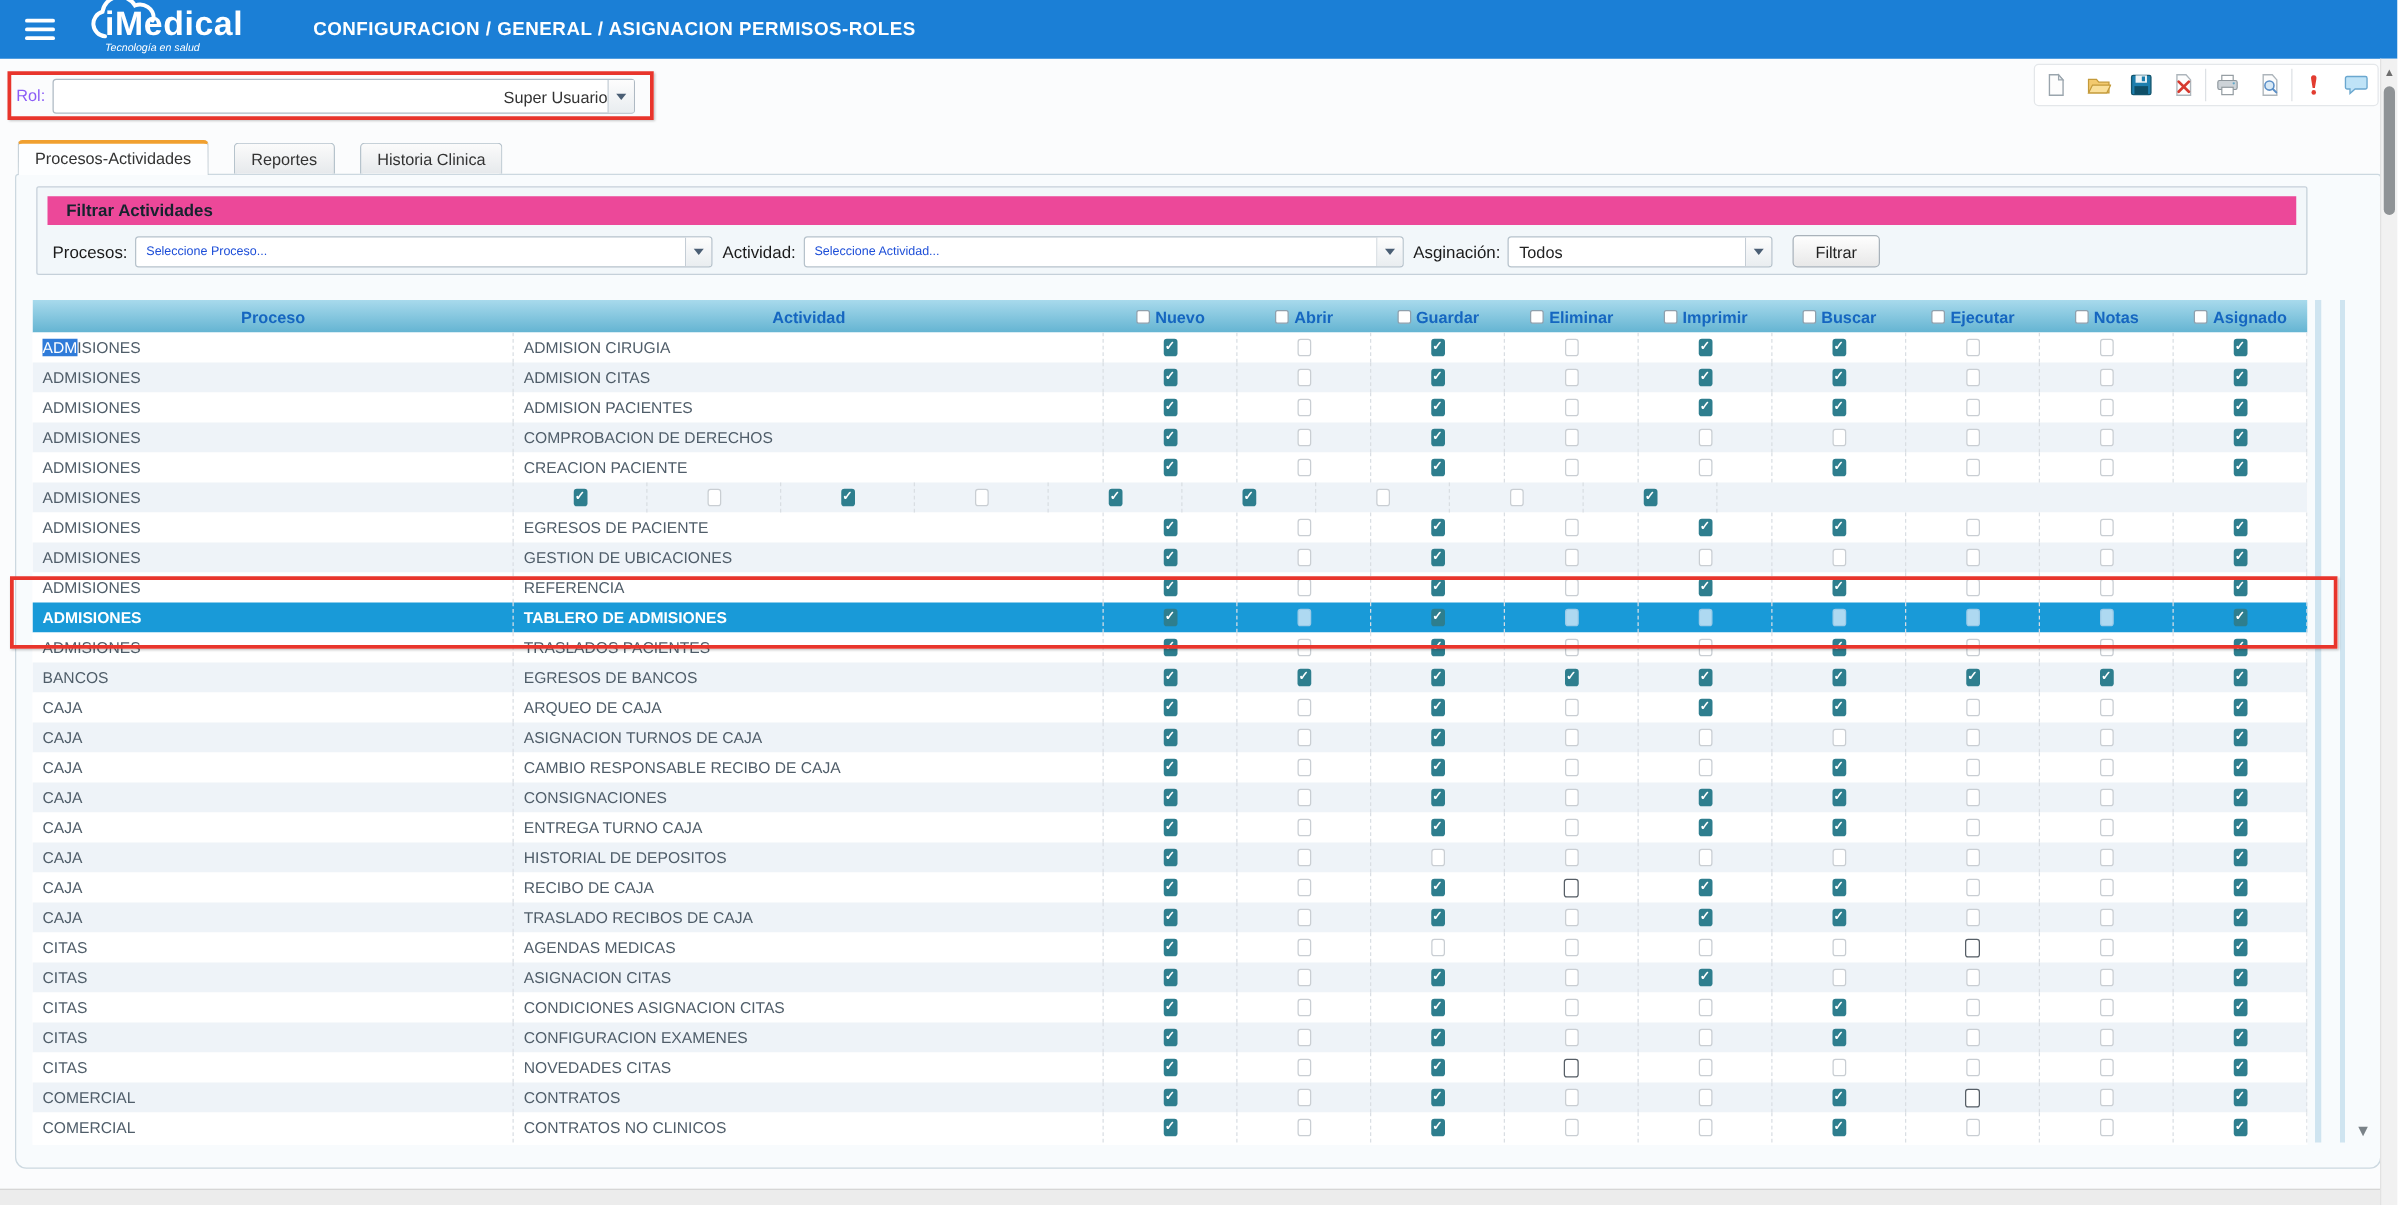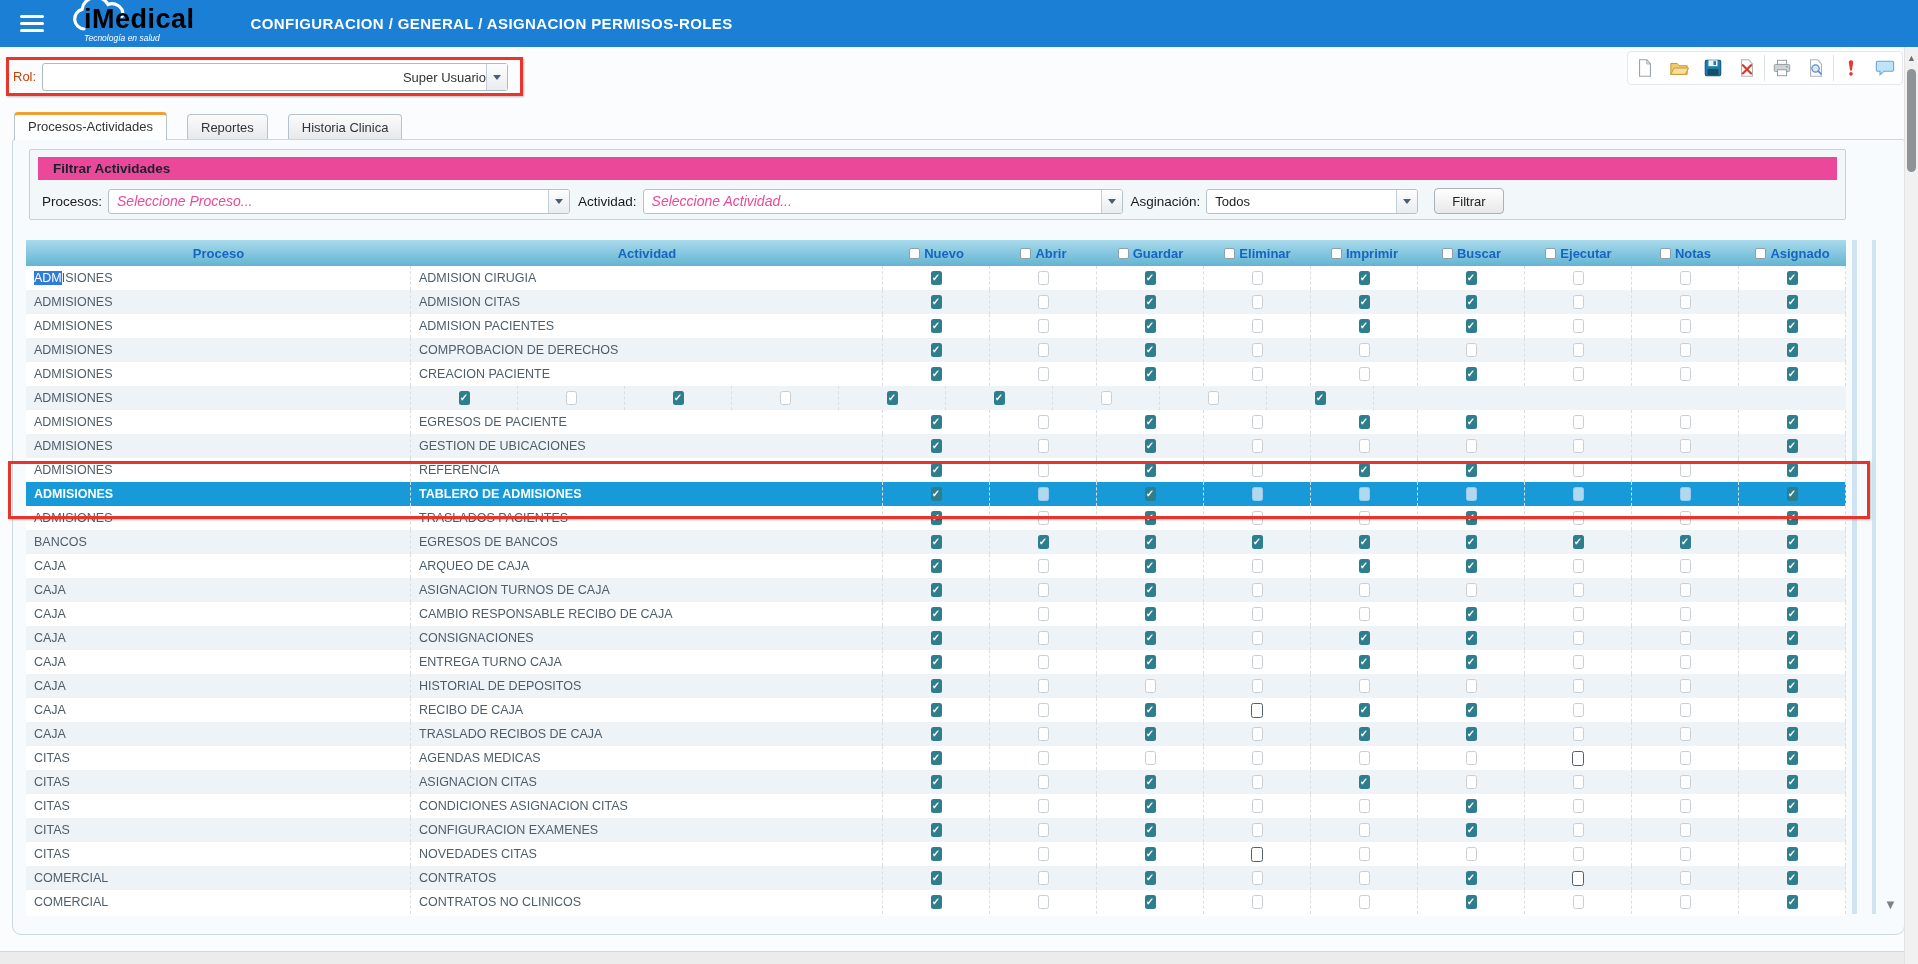--- a/index.html
+++ b/index.html
@@ -5,30 +5,30 @@
   * { margin:0; padding:0; box-sizing:border-box; }
   html,body { width:1918px; height:964px; }
   body { position:relative; background:#fbfcfd; font-family:"Liberation Sans", sans-serif; overflow:hidden; }
 
   
   .topbar { position:absolute; left:0; top:0; width:1918px; height:47px; background:#1b7fd6; display:flex; align-items:center; z-index:5; }
   .hamburger { margin-left:20px; width:24px; height:17px; display:flex; flex-direction:column; justify-content:space-between; cursor:pointer; }
   .hamburger span { display:block; height:3px; border-radius:2px; background:#fff; }
   .logo { position:relative; margin-left:40px; padding-top:2px; }
   .logo-cloud { position:absolute; left:-16px; top:-11px; }
-  .logo-text { color:#000000; font-size:27px; font-weight:bold; letter-spacing:0.5px; line-height:26px; position:relative; }
+  .logo-text { color:#ffffff; font-size:27px; font-weight:bold; letter-spacing:0.5px; line-height:26px; position:relative; }
   .logo-tag { color:#fff; font-size:8.5px; font-style:italic; text-align:left; margin-top:1px; position:relative; }
   .breadcrumb { color:#fff; font-weight:bold; font-size:15px; margin-left:56px; letter-spacing:0.4px; }
 
   
   .annotation { position:absolute; border:3px solid #e8352c; z-index:60; pointer-events:none; box-shadow:1px 1px 2px rgba(0,0,0,0.25); }
   .annotation-rol { left:6px; top:57px; width:517px; height:39px; }
   .annotation-row { left:8px; top:461px; width:1862px; height:58px; }
 
-  .rol-label { position:absolute; left:13px; top:69px; font-size:13px; color:#c2410c; }
+  .rol-label { position:absolute; left:13px; top:69px; font-size:13px; color:#8b5cf6; }
   .rol-select { position:absolute; left:42px; top:63px; width:466px; height:28px; background:#fff; border:1px solid #aeb9c3; border-radius:3px; display:flex; align-items:center; cursor:pointer;text-align:right; }
   .rol-select .val { flex:1; padding-left:8px; font-size:13px; color:#333; }
   .sel-arrow-btn { width:21px; height:100%; border-left:1px solid #c4cdd5; background:linear-gradient(#fdfdfd,#e9edf0); display:flex; align-items:center; justify-content:center; }
   .tri-down { width:0; height:0; border-left:4px solid transparent; border-right:4px solid transparent; border-top:5px solid #4a5e74; }
 
   
   .toolbar { position:absolute; left:1627px; top:51px; height:34px; display:flex; align-items:center; background:#fff; border:1px solid #e4e7ea; border-radius:4px; z-index:4; }
   .tool { width:34px; height:32px; display:flex; align-items:center; justify-content:center; cursor:pointer; }
   .tool-sep { width:1px; height:26px; background:#dde1e5; }
 
@@ -37,21 +37,21 @@
   .tab { border:1px solid #b6c3cc; border-bottom:none; border-radius:4px 4px 0 0; padding:5px 13px 6px; font-size:13px; color:#333; background:linear-gradient(#fbfbfb,#e6e9ec); height:25px; cursor:pointer; white-space:nowrap; }
   .tab.active { background:#fdfeff; border-top:3px solid #f0a030; height:28px; padding-top:4px; }
 
   
   .panel { position:absolute; left:12px; top:139px; width:1893px; height:796px; background:#f8fbfd; border:1px solid #ccd8e0; border-radius:3px 3px 9px 9px; z-index:1; }
 
   .filter-box { position:absolute; left:16px; top:9px; width:1817px; height:71px; border:1px solid #c5d0d9; border-radius:2px; background:#f2f7fa; }
   .filter-title { margin:7px 8px 0 8px; background:#ec4899; padding:4px 15px; font-weight:bold; font-size:13.5px; color:#16232e; }
   .filter-controls { display:flex; align-items:center; margin:8px 0 0 12px; font-size:13.5px; color:#1a1a1a; }
   .fsel { position:relative; background:#fff; border:1px solid #b6c2cb; border-radius:3px; height:25px; display:flex; align-items:center; margin:0 8px 0 6px; cursor:pointer; }
-  .fsel .ph { flex:1; padding-left:8px; font-size:14px; font-style:italic; color:#ec4899; }
+  .fsel .ph { flex:1; padding-left:8px; font-size:10px; color:#1d4ed8; }
   .fsel .vv { flex:1; padding-left:8px; font-size:13px; color:#222; }
   .fsel .sel-arrow-btn { border-radius:0 2px 2px 0; }
   .w-procesos { width:462px; }
   .w-actividad { width:480px; }
   .w-asignacion { width:212px; }
   .btn-filtrar { height:26px; padding:0 17px; margin-left:8px; border:1px solid #a9b2ba; border-radius:4px; background:linear-gradient(#fefefe,#e8e8e8); font-size:13px; color:#222; cursor:pointer; font-family:inherit; }
 
   
   .ptable { position:absolute; left:13px; top:100px; width:1820px; height:676px; background:#fff; overflow:hidden; }
   .thead { display:flex; height:26px; background:linear-gradient(#a8daec,#64b4d2); }

